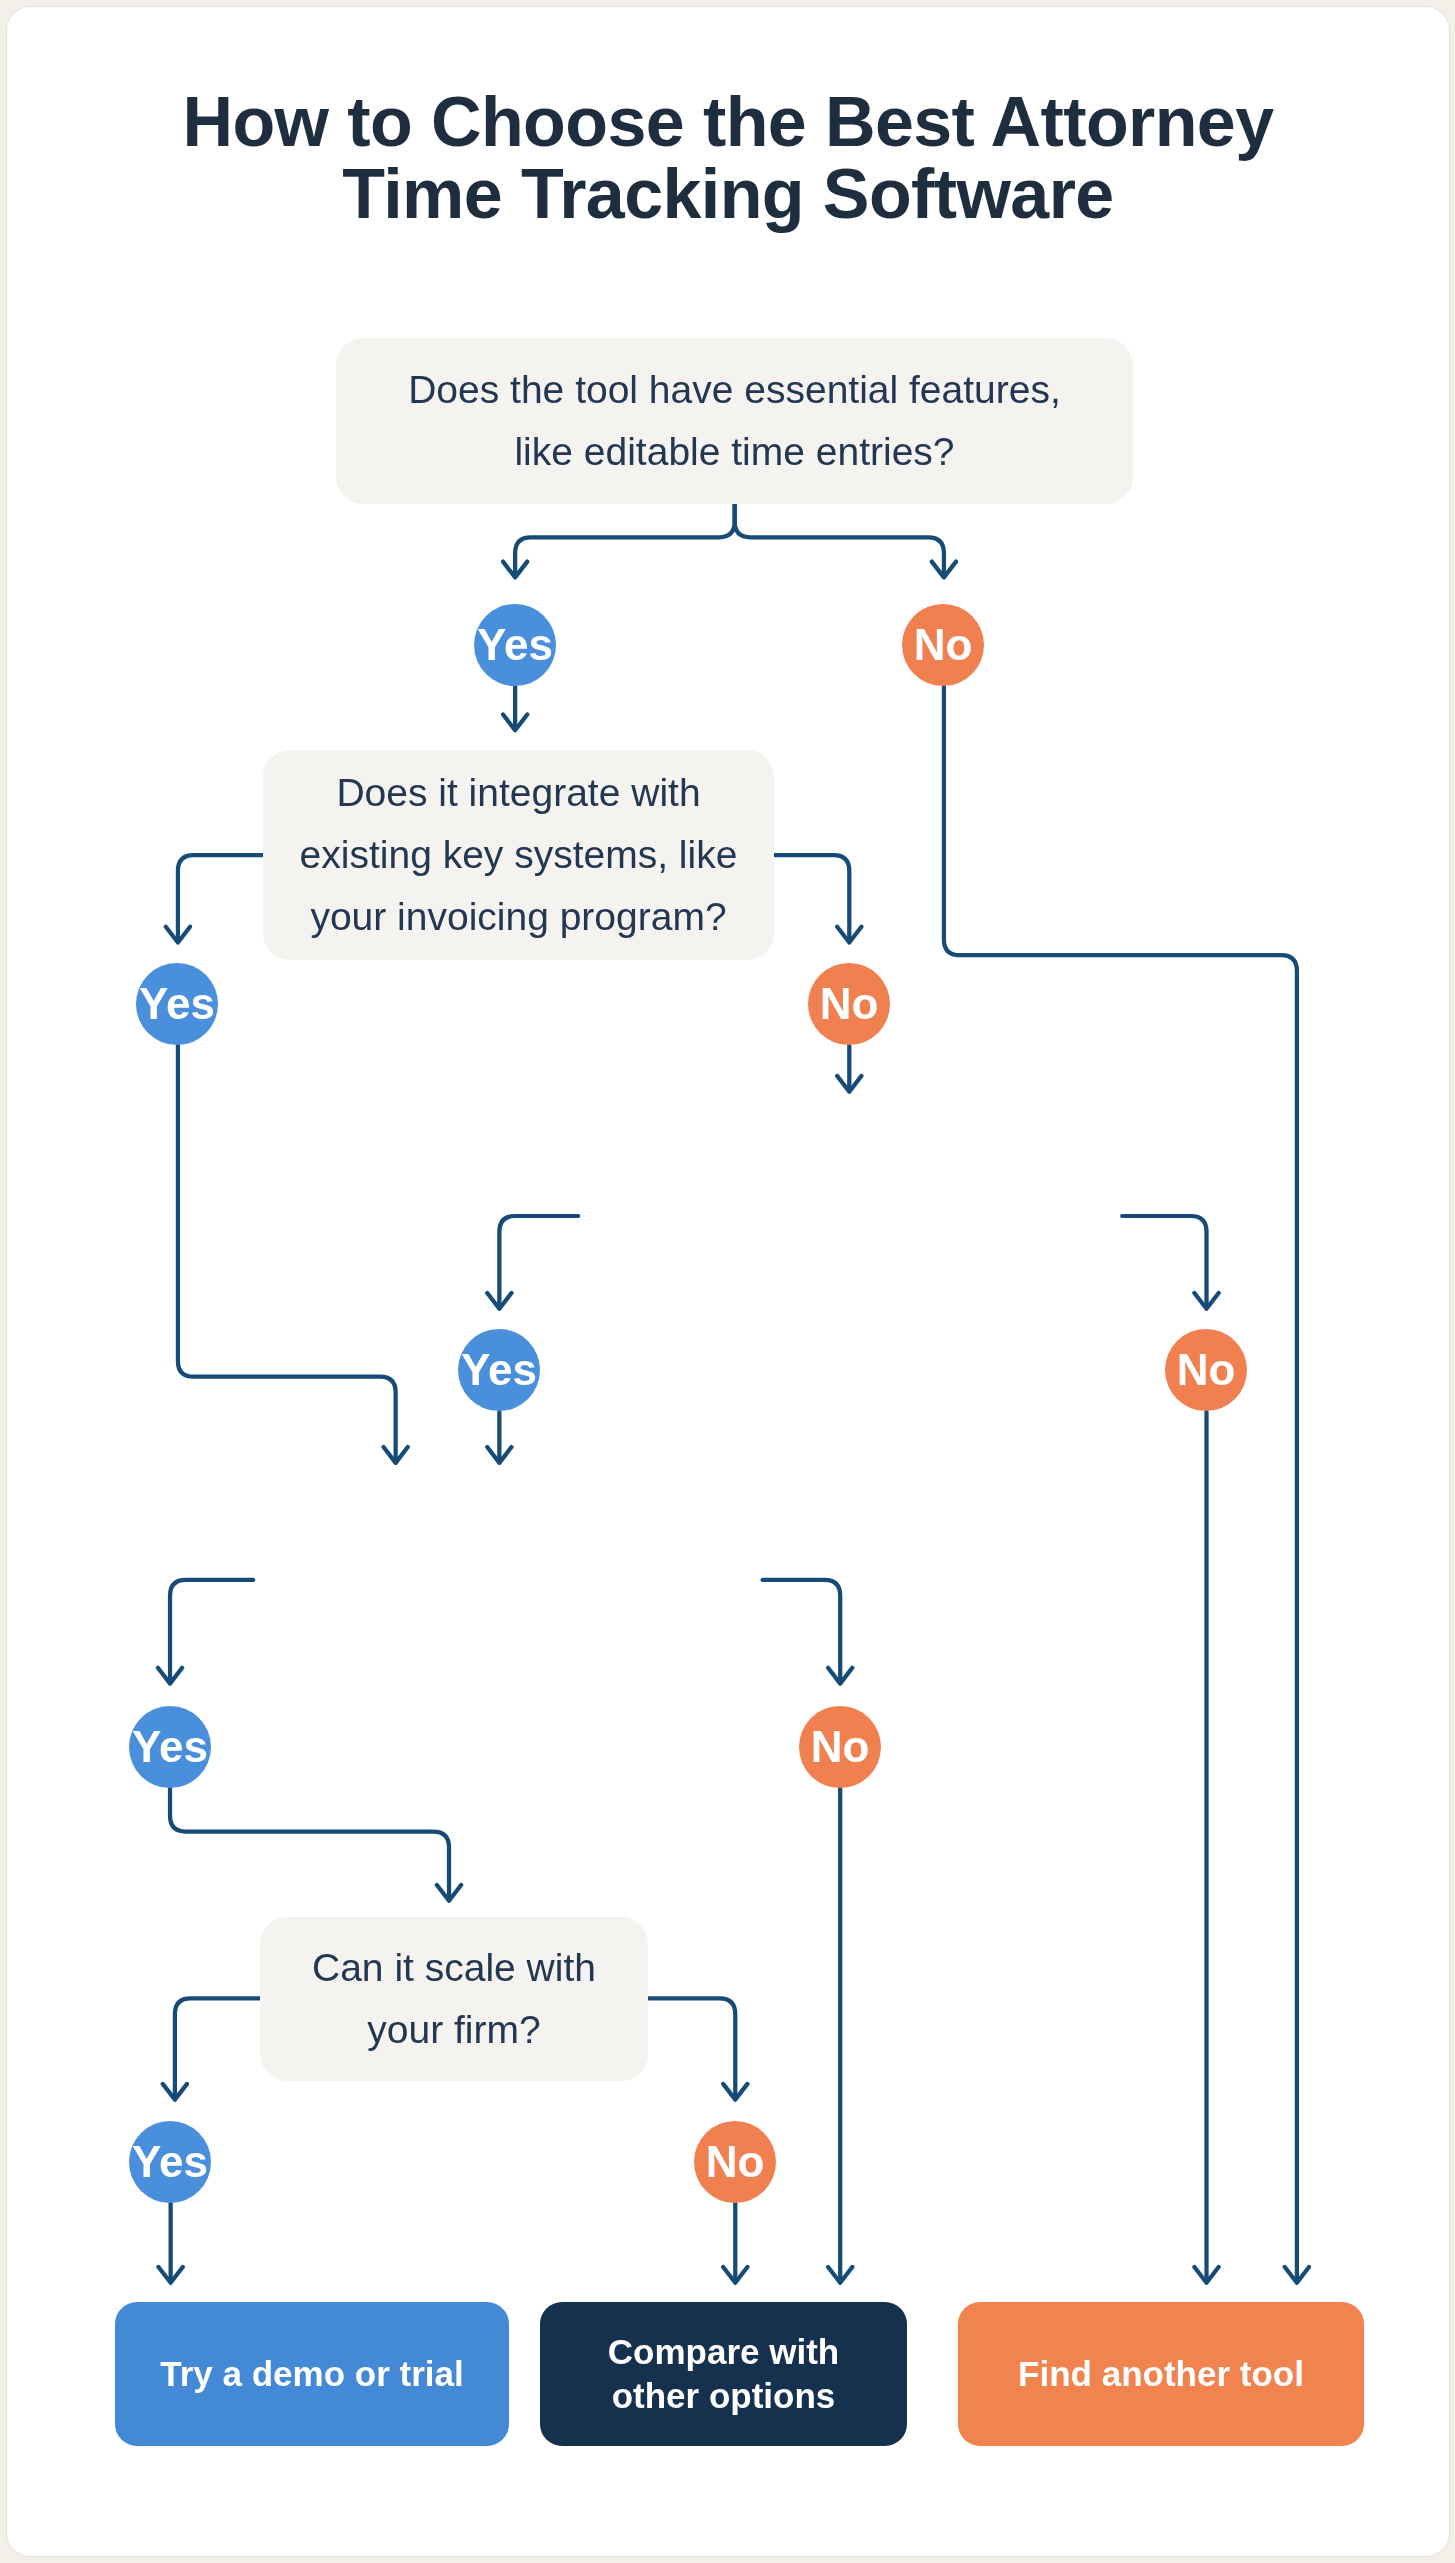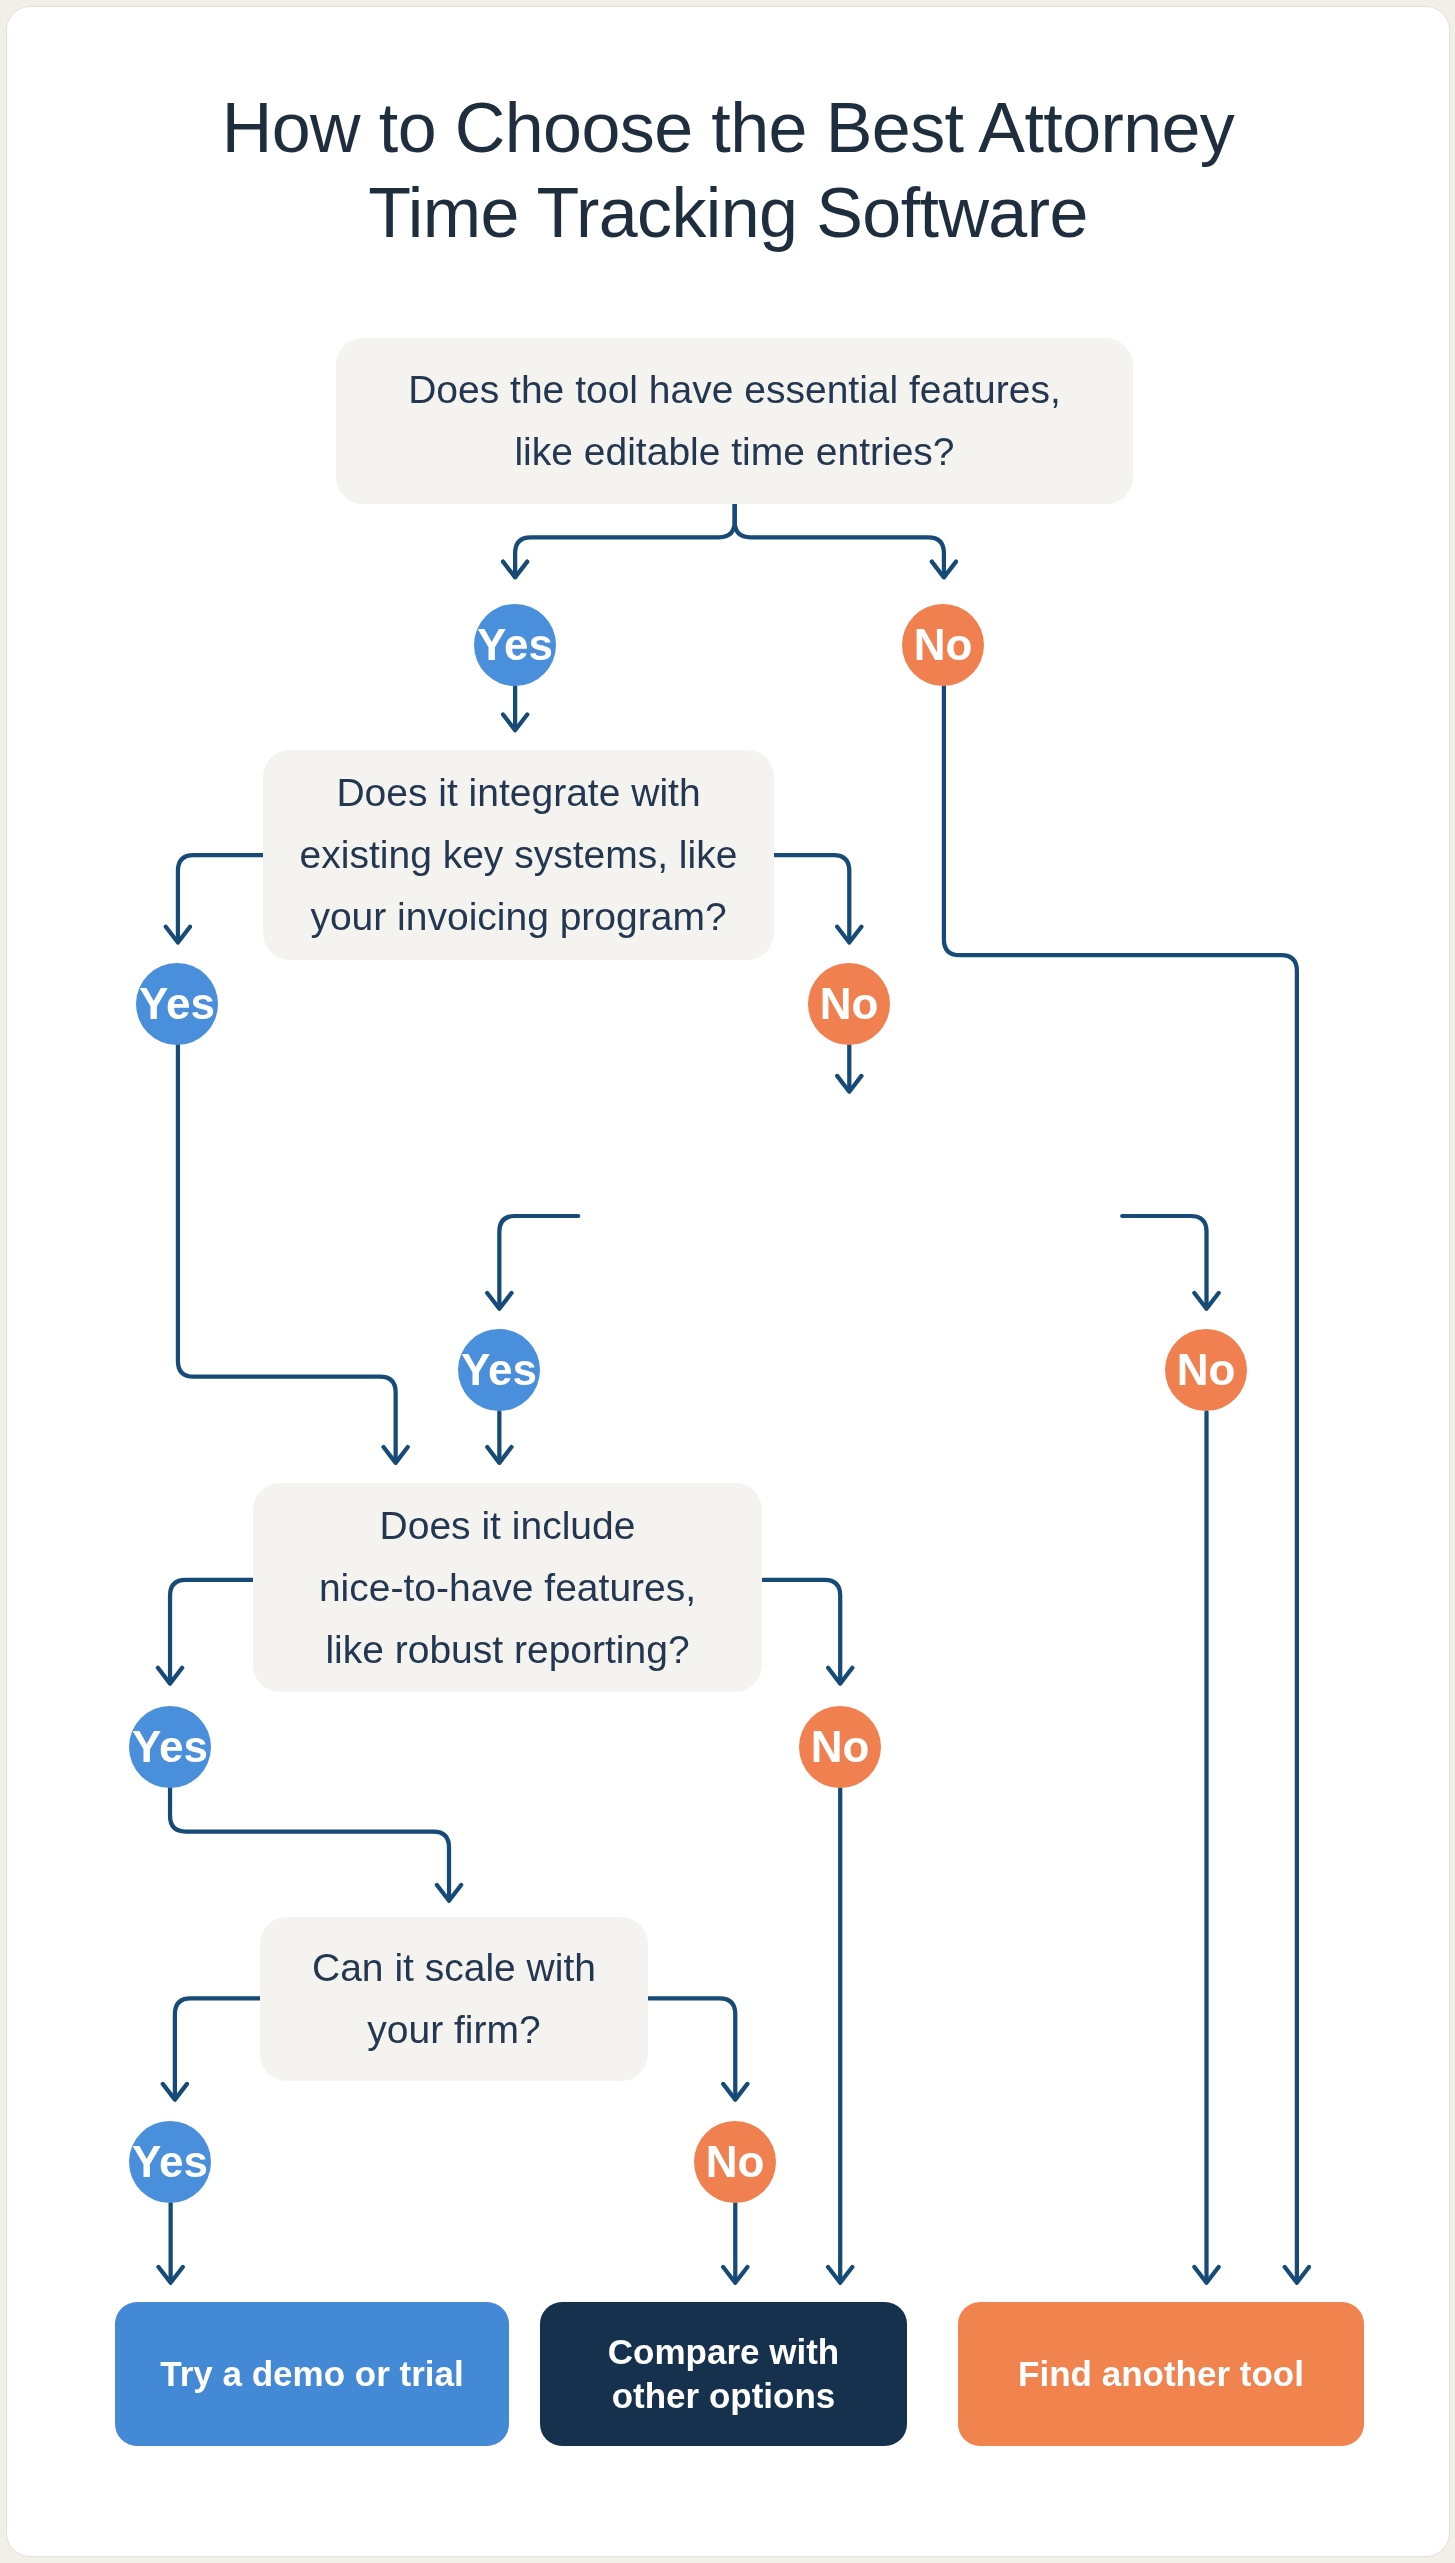--- a/index.html
+++ b/index.html
@@ -29,21 +29,21 @@
   }
   .card{
     position:absolute; left:6px; top:6px; right:6px; bottom:6px;
     background:var(--bg-card);
     border:1.2px solid var(--card-border);
     border-radius:24px;
   }
   .title{
     position:absolute; left:0; top:86px; width:1456px;
     text-align:center;
-    font-size:70px; line-height:85px; font-weight:normal;
+    font-size:70px; line-height:72px; font-weight:bold;
     color:var(--ink-title);
     letter-spacing:-0.6px;
     white-space:pre-line;
   }
   .qbox{
     position:absolute;
     background:var(--box-bg);
     border-radius:27px;
     color:var(--ink-text);
     font-size:39px; line-height:62px;
@@ -111,23 +111,20 @@
   </svg>
 
   <h1 class="title">How to Choose the Best Attorney
 Time Tracking Software</h1>
 
   <div class="qbox" style="left:336px; top:338px; width:797px; height:166px;">Does the tool have essential features,
 like editable time entries?</div>
   <div class="qbox" style="left:263px; top:750px; width:511px; height:210px;">Does it integrate with
 existing key systems, like
 your invoicing program?</div>
-  <div class="qbox" style="left:253px; top:1483px; width:509px; height:209px;">Does it include
-nice-to-have features,
-like robust reporting?</div>
   <div class="qbox" style="left:260px; top:1917px; width:388px; height:164px;">Can it scale with
 your firm?</div>
 
   <div class="circle yes" style="left:474px; top:604px;">Yes</div>
   <div class="circle no" style="left:902px; top:604px;">No</div>
   <div class="circle yes" style="left:136px; top:963px;">Yes</div>
   <div class="circle no" style="left:808px; top:963px;">No</div>
   <div class="circle yes" style="left:458px; top:1329px;">Yes</div>
   <div class="circle no" style="left:1165px; top:1329px;">No</div>
   <div class="circle yes" style="left:129px; top:1706px;">Yes</div>

